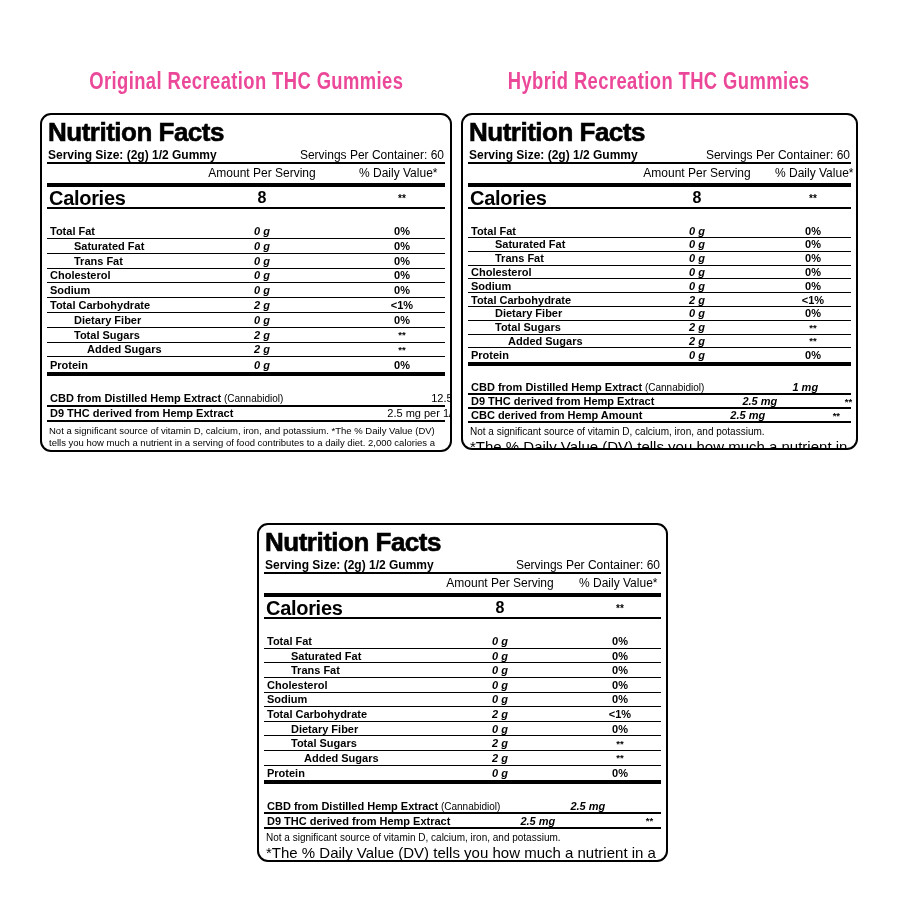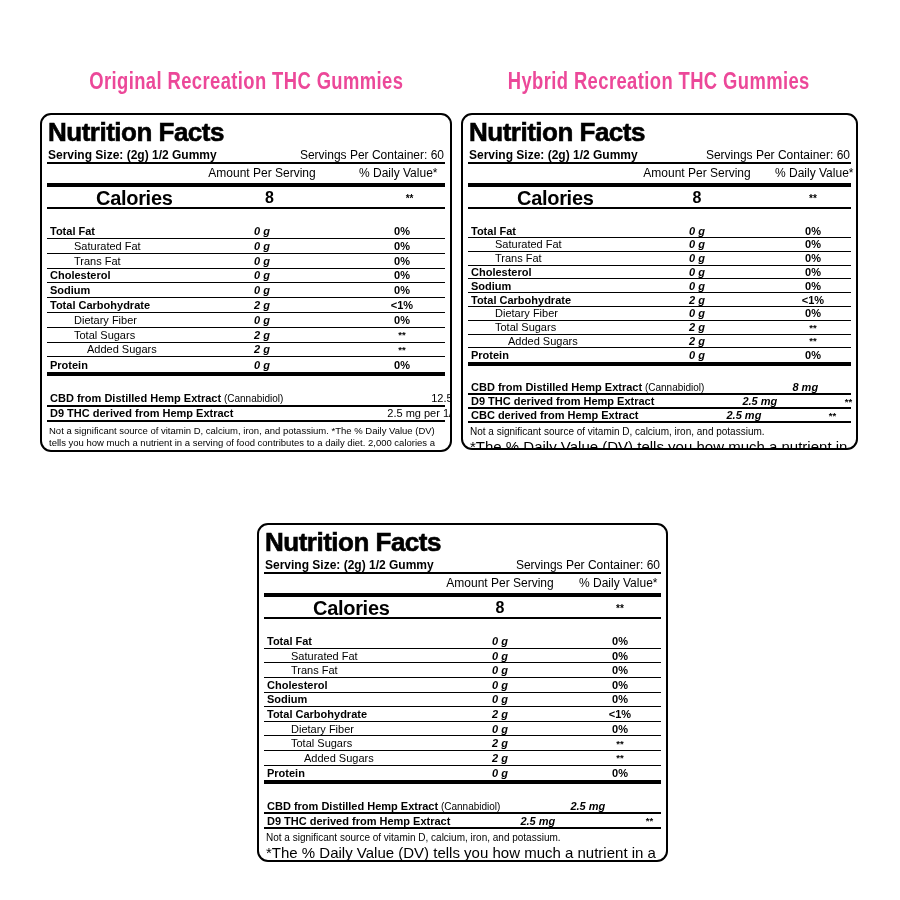--- a/index.html
+++ b/index.html
@@ -29,35 +29,35 @@
     -webkit-text-stroke:0.6px #000; padding-left:1px; }
   .nf-serving { display:flex; justify-content:space-between; align-items:flex-end;
     font-size:12px; min-height:16px; padding:0 1px; }
   .nf-serving .left { font-weight:bold; }
 
   .rule  { background:#000; flex:none; }
   .r2 { height:2.4px; }
   .r3 { height:3.4px; margin-top:1px; }
   .r4 { height:4px; }
 
-  .nf-grid { display:grid; grid-template-columns:var(--cols); align-items:center;margin-left:47px; }
+  .nf-grid { display:grid; grid-template-columns:var(--cols); align-items:center; }
   .colhead { font-size:12px; min-height:18px; }
   .colhead .amt-h { text-align:center; white-space:nowrap; }
   .colhead .dv-h  { text-align:left;  white-space:nowrap; }
 
   .cal-row { min-height:20px; }
   .cal-name { font-size:20px; font-weight:bold; letter-spacing:-0.3px; padding-left:2px; }
   .cal-amt  { font-size:16px; font-weight:bold; text-align:center; }
   .cal-dv   { font-size:10px; font-weight:bold; text-align:center; }
 
   .nf-rows { display:flex; flex-direction:column;margin-top:15px; }
   .nf-row { display:grid; grid-template-columns:var(--cols); align-items:center;
     min-height:var(--row-h); font-size:11px; }
   .nutrients .nf-row:not(:last-child) { border-bottom:1.4px solid #000; }
-  .nf-name { padding-left:3px; white-space:nowrap; }
+  .nf-name { padding-left:3px; white-space:nowrap;font-weight:bold; }
   .nf-name.b { font-weight:bold; }
   .nf-name.ind1 { padding-left:27px; }
   .nf-name.ind2 { padding-left:40px; }
   .nf-name small { font-size:10px; font-weight:normal; }
   .nf-amt { text-align:center; font-weight:bold;font-style:italic; }
   .nf-dv  { text-align:center; font-weight:bold; }
   .nf-dv.stars { font-size:9.5px; }
 
   .canna .nf-row { min-height:var(--canna-h); border-bottom:2.2px solid #000; }
   .canna .nf-amt { text-align:left; padding-left:var(--canna-pad,0); white-space:nowrap; }
@@ -232,30 +232,30 @@
         <div class="nf-row">
           <span class="nf-name b">Protein</span>
           <span class="nf-amt">0 g</span>
           <span class="nf-dv">0%</span>
         </div>
       </div>
     <div class="rule r4"></div>
     <div class="nf-rows canna">
         <div class="nf-row">
           <span class="nf-name b">CBD from Distilled Hemp Extract<small> (Cannabidiol)</small></span>
-          <span class="nf-amt">8 mg</span>
+          <span class="nf-amt">1 mg</span>
           <span class="nf-dv stars">**</span>
         </div>
         <div class="nf-row">
           <span class="nf-name b">D9 THC derived from Hemp Extract</span>
           <span class="nf-amt">2.5 mg</span>
           <span class="nf-dv stars">**</span>
         </div>
         <div class="nf-row">
-          <span class="nf-name b">CBC derived from Hemp Extract</span>
+          <span class="nf-name b">CBC derived from Hemp Amount</span>
           <span class="nf-amt">2.5 mg</span>
           <span class="nf-dv stars">**</span>
         </div>
       </div>
     <div class="footnote">
         <div class="fn-lead">Not a significant source of vitamin D, calcium, iron, and potassium.</div>
         <div class="fn-small">*The % Daily Value (DV) tells you how much a nutrient in a serving of food contributes to a daily diet. 2,000 calories a day is used for general nutrition advice.</div>
         <div class="fn-small">**Daily Value (DV) not established.</div>
       </div>
   </div>

